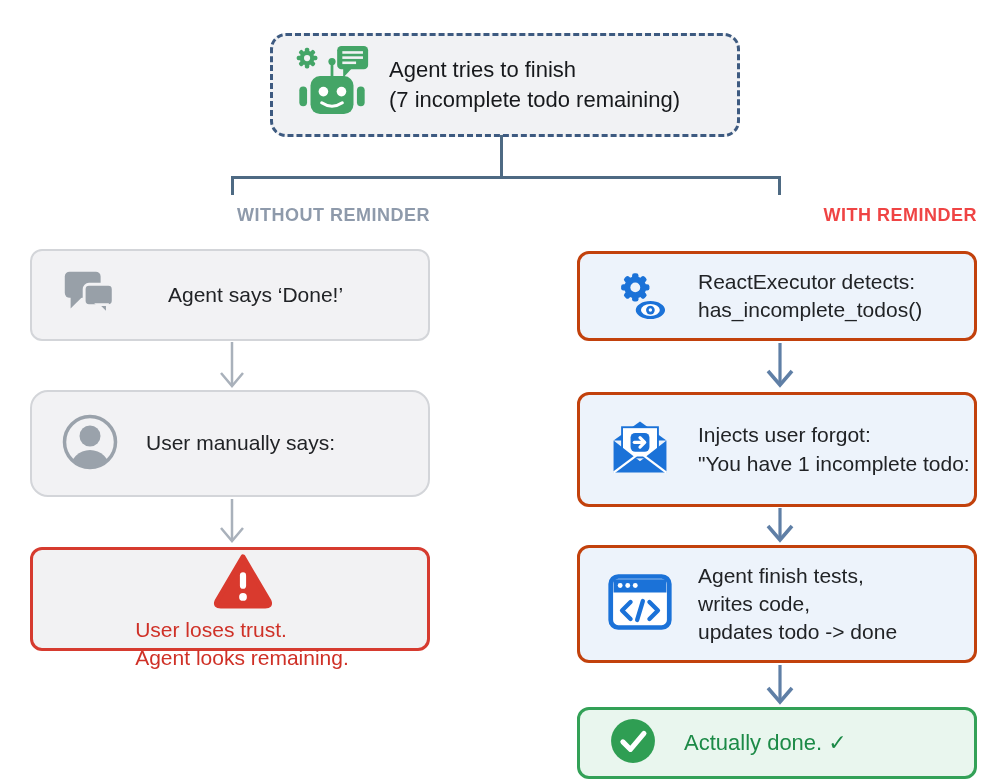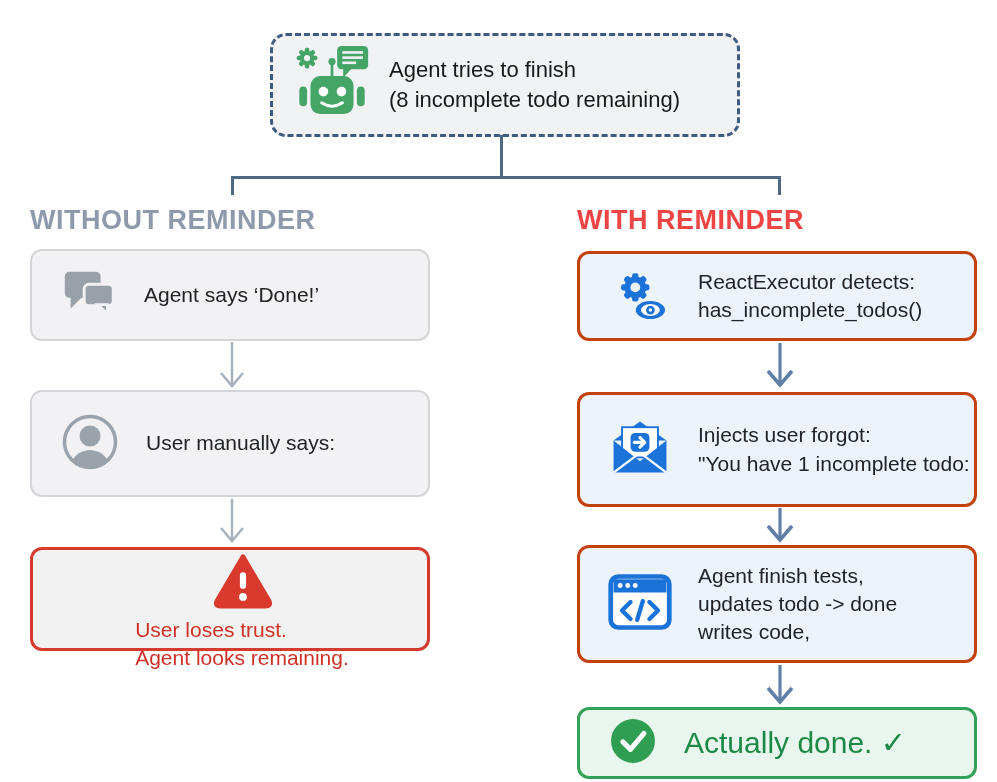--- a/index.html
+++ b/index.html
@@ -16,41 +16,41 @@
   .top-box .icon{margin-left:16px;flex:0 0 auto;}
   .top-box .txt{margin-left:14px;font-size:22px;line-height:1.35;color:#17191c;}
   
   .conn{position:absolute;background:#4e6a83;}
   .conn.stem{left:500px;top:118px;width:3px;height:44px;}
   .conn.bar{left:231px;top:159px;width:550px;height:3px;}
   .conn.dropL{left:231px;top:159px;width:3px;height:19px;}
   .conn.dropR{left:778px;top:159px;width:3px;height:19px;}
   
   .col-header{
-    position:absolute;width:400px;text-align:left;top:188px;
-    font-size:27px;font-weight:800;letter-spacing:.5px;
+    position:absolute;width:400px;text-align:right;top:188px;
+    font-size:18px;font-weight:800;letter-spacing:.5px;
   }
   .col-header.left{left:30px;color:#8e9aab;}
   .col-header.right{left:577px;color:#ef4444;}
   
   .node{
     position:absolute;width:400px;box-sizing:border-box;border-radius:12px;
     display:flex;align-items:center;
   }
   .node .icon{flex:0 0 auto;margin-left:26px;}
   .node .txt{margin-left:24px;font-size:21px;line-height:1.34;color:#212326;}
   .node.plain{background:#f2f2f4;border:2px solid #d3d5d9;}
   .node.danger{background:#f2f2f3;border:3px solid #d63b2f;flex-direction:column;}
   .node.danger .txt{color:#cf3127;font-weight:500;}
   .node.blue{background:#edf3fb;border:3px solid #c2410c;}
   .node.green{background:#e9f6ee;border:3px solid #33a157;}
-  .node.green .txt{color:#1c8a47;font-weight:500;font-size:30px;}
-  
-  .n-l1{left:30px;top:232px;height:92px;}
-  .n-l2{left:30px;top:373px;height:107px;}
+  .node.green .txt{color:#1c8a47;font-weight:500;font-size:22px;}
+  
+  .n-l1{left:30px;top:232px;height:92px;gap:24px;}
+  .n-l2{left:30px;top:373px;height:107px;border-radius:18px;}
   .n-l3{left:30px;top:530px;height:104px;}
   
   .n-r1{left:577px;top:234px;height:90px;}
   .n-r2{left:577px;top:375px;height:115px;}
   .n-r3{left:577px;top:528px;height:118px;}
   .n-r4{left:577px;top:690px;height:72px;}
   .arrow{position:absolute;}
   .line-block{display:block;}
 </style>
 </head>
@@ -85,21 +85,21 @@
           <rect x="12" y="54" width="9" height="23" rx="4.5"></rect>
           <rect x="79" y="54" width="9" height="23" rx="4.5"></rect>
           <circle cx="40" cy="60" r="5.6" fill="#ffffff"></circle>
           <circle cx="61" cy="60" r="5.6" fill="#ffffff"></circle>
           <path d="M38 73 Q50 81 62 73" stroke="#ffffff" stroke-width="3.6" fill="none" stroke-linecap="round"></path>
         </g>
       </svg>
     </span>
     <span class="txt">
       <span class="line-block">Agent tries to finish</span>
-      <span class="line-block">(8 incomplete todo remaining)</span>
+      <span class="line-block">(7 incomplete todo remaining)</span>
     </span>
   </div>
 
   <div class="conn stem"></div>
   <div class="conn bar"></div>
   <div class="conn dropL"></div>
   <div class="conn dropR"></div>
 
   <div class="col-header left">WITHOUT REMINDER</div>
   <div class="col-header right">WITH REMINDER</div>
@@ -230,22 +230,22 @@
         <circle cx="15" cy="14.5" r="2.6" fill="#ffffff"></circle>
         <circle cx="23" cy="14.5" r="2.6" fill="#ffffff"></circle>
         <circle cx="31" cy="14.5" r="2.6" fill="#ffffff"></circle>
         <polyline points="26,32 17,41 26,50" fill="none" stroke="#1b72d8" stroke-width="4.6" stroke-linecap="round" stroke-linejoin="round"></polyline>
         <polyline points="46,32 55,41 46,50" fill="none" stroke="#1b72d8" stroke-width="4.6" stroke-linecap="round" stroke-linejoin="round"></polyline>
         <line x1="39" y1="31" x2="33" y2="51" stroke="#1b72d8" stroke-width="4.6" stroke-linecap="round"></line>
       </svg>
     </span>
     <span class="txt">
       <span class="line-block">Agent finish tests,</span>
+      <span class="line-block">writes code,</span>
       <span class="line-block">updates todo -&gt; done</span>
-      <span class="line-block">writes code,</span>
     </span>
   </div>
 
   <svg class="arrow" style="left:764px;top:648px;" width="32" height="42">
     <line x1="16" y1="0" x2="16" y2="35" stroke="#5f7fa6" stroke-width="3.2"></line>
     <polyline points="4,23 16,37 28,23" fill="none" stroke="#5f7fa6" stroke-width="3.6"></polyline>
   </svg>
 
   <div class="node green n-r4">
     <span class="icon">

